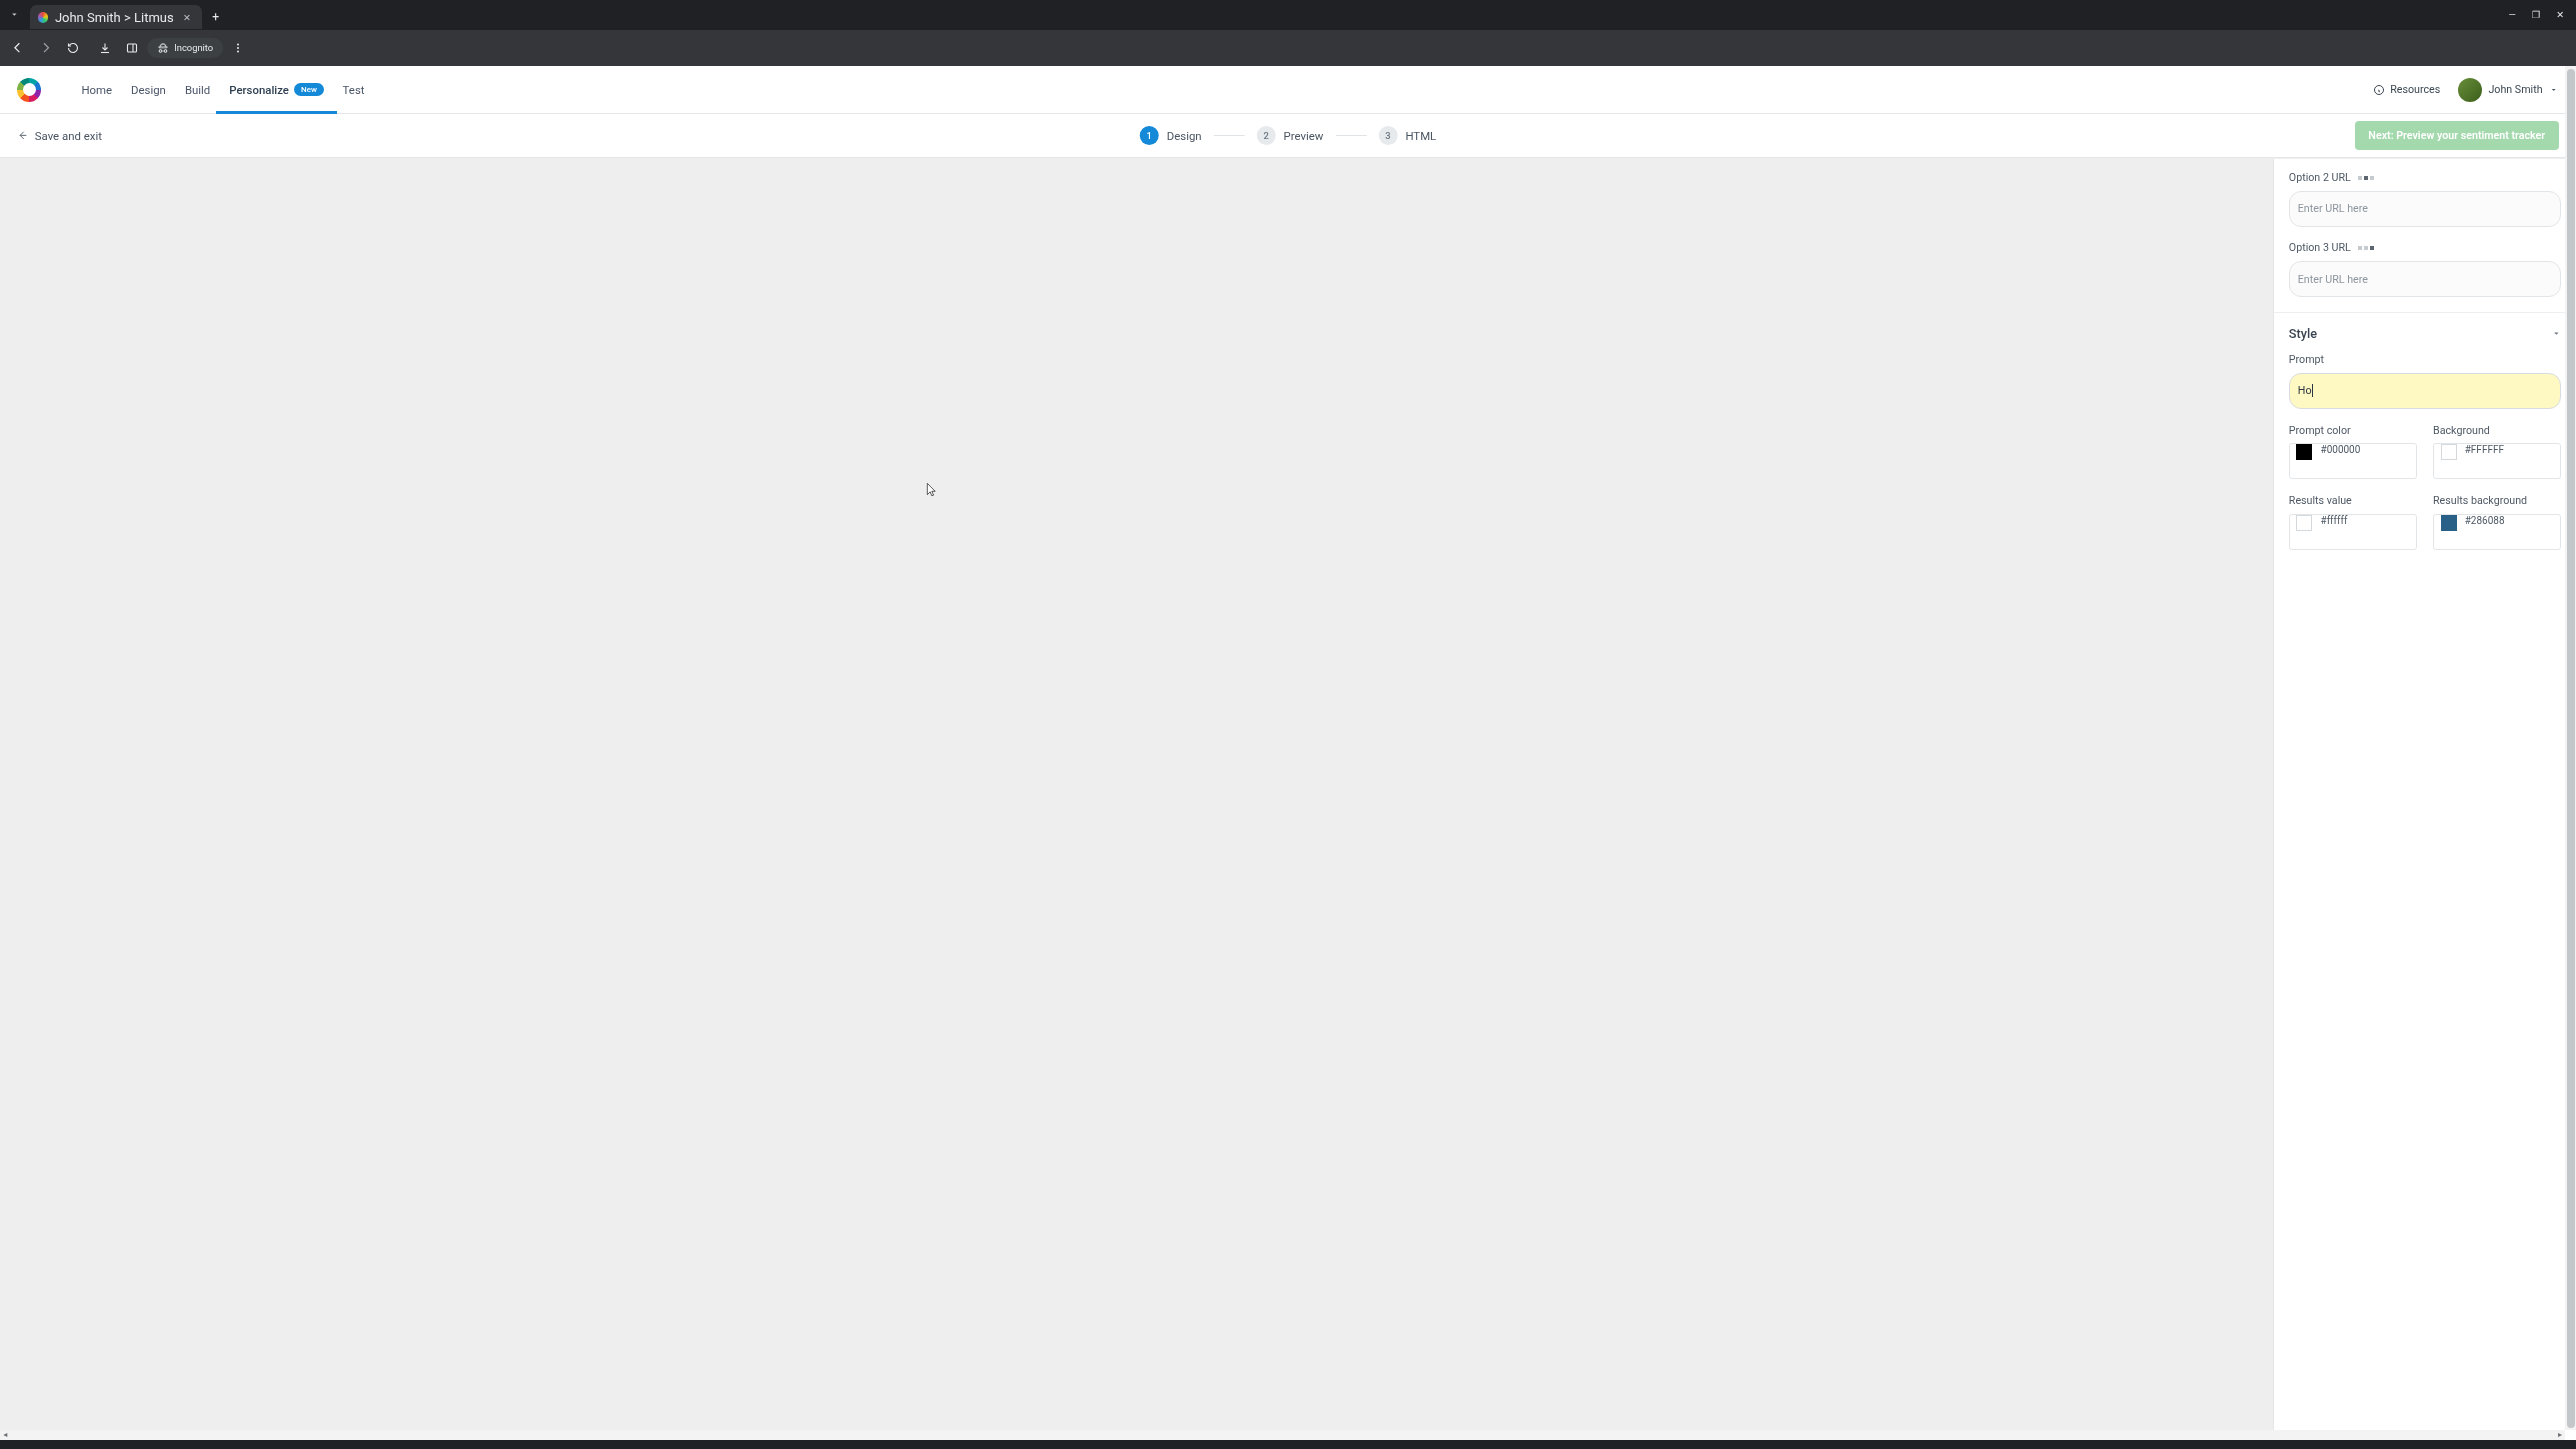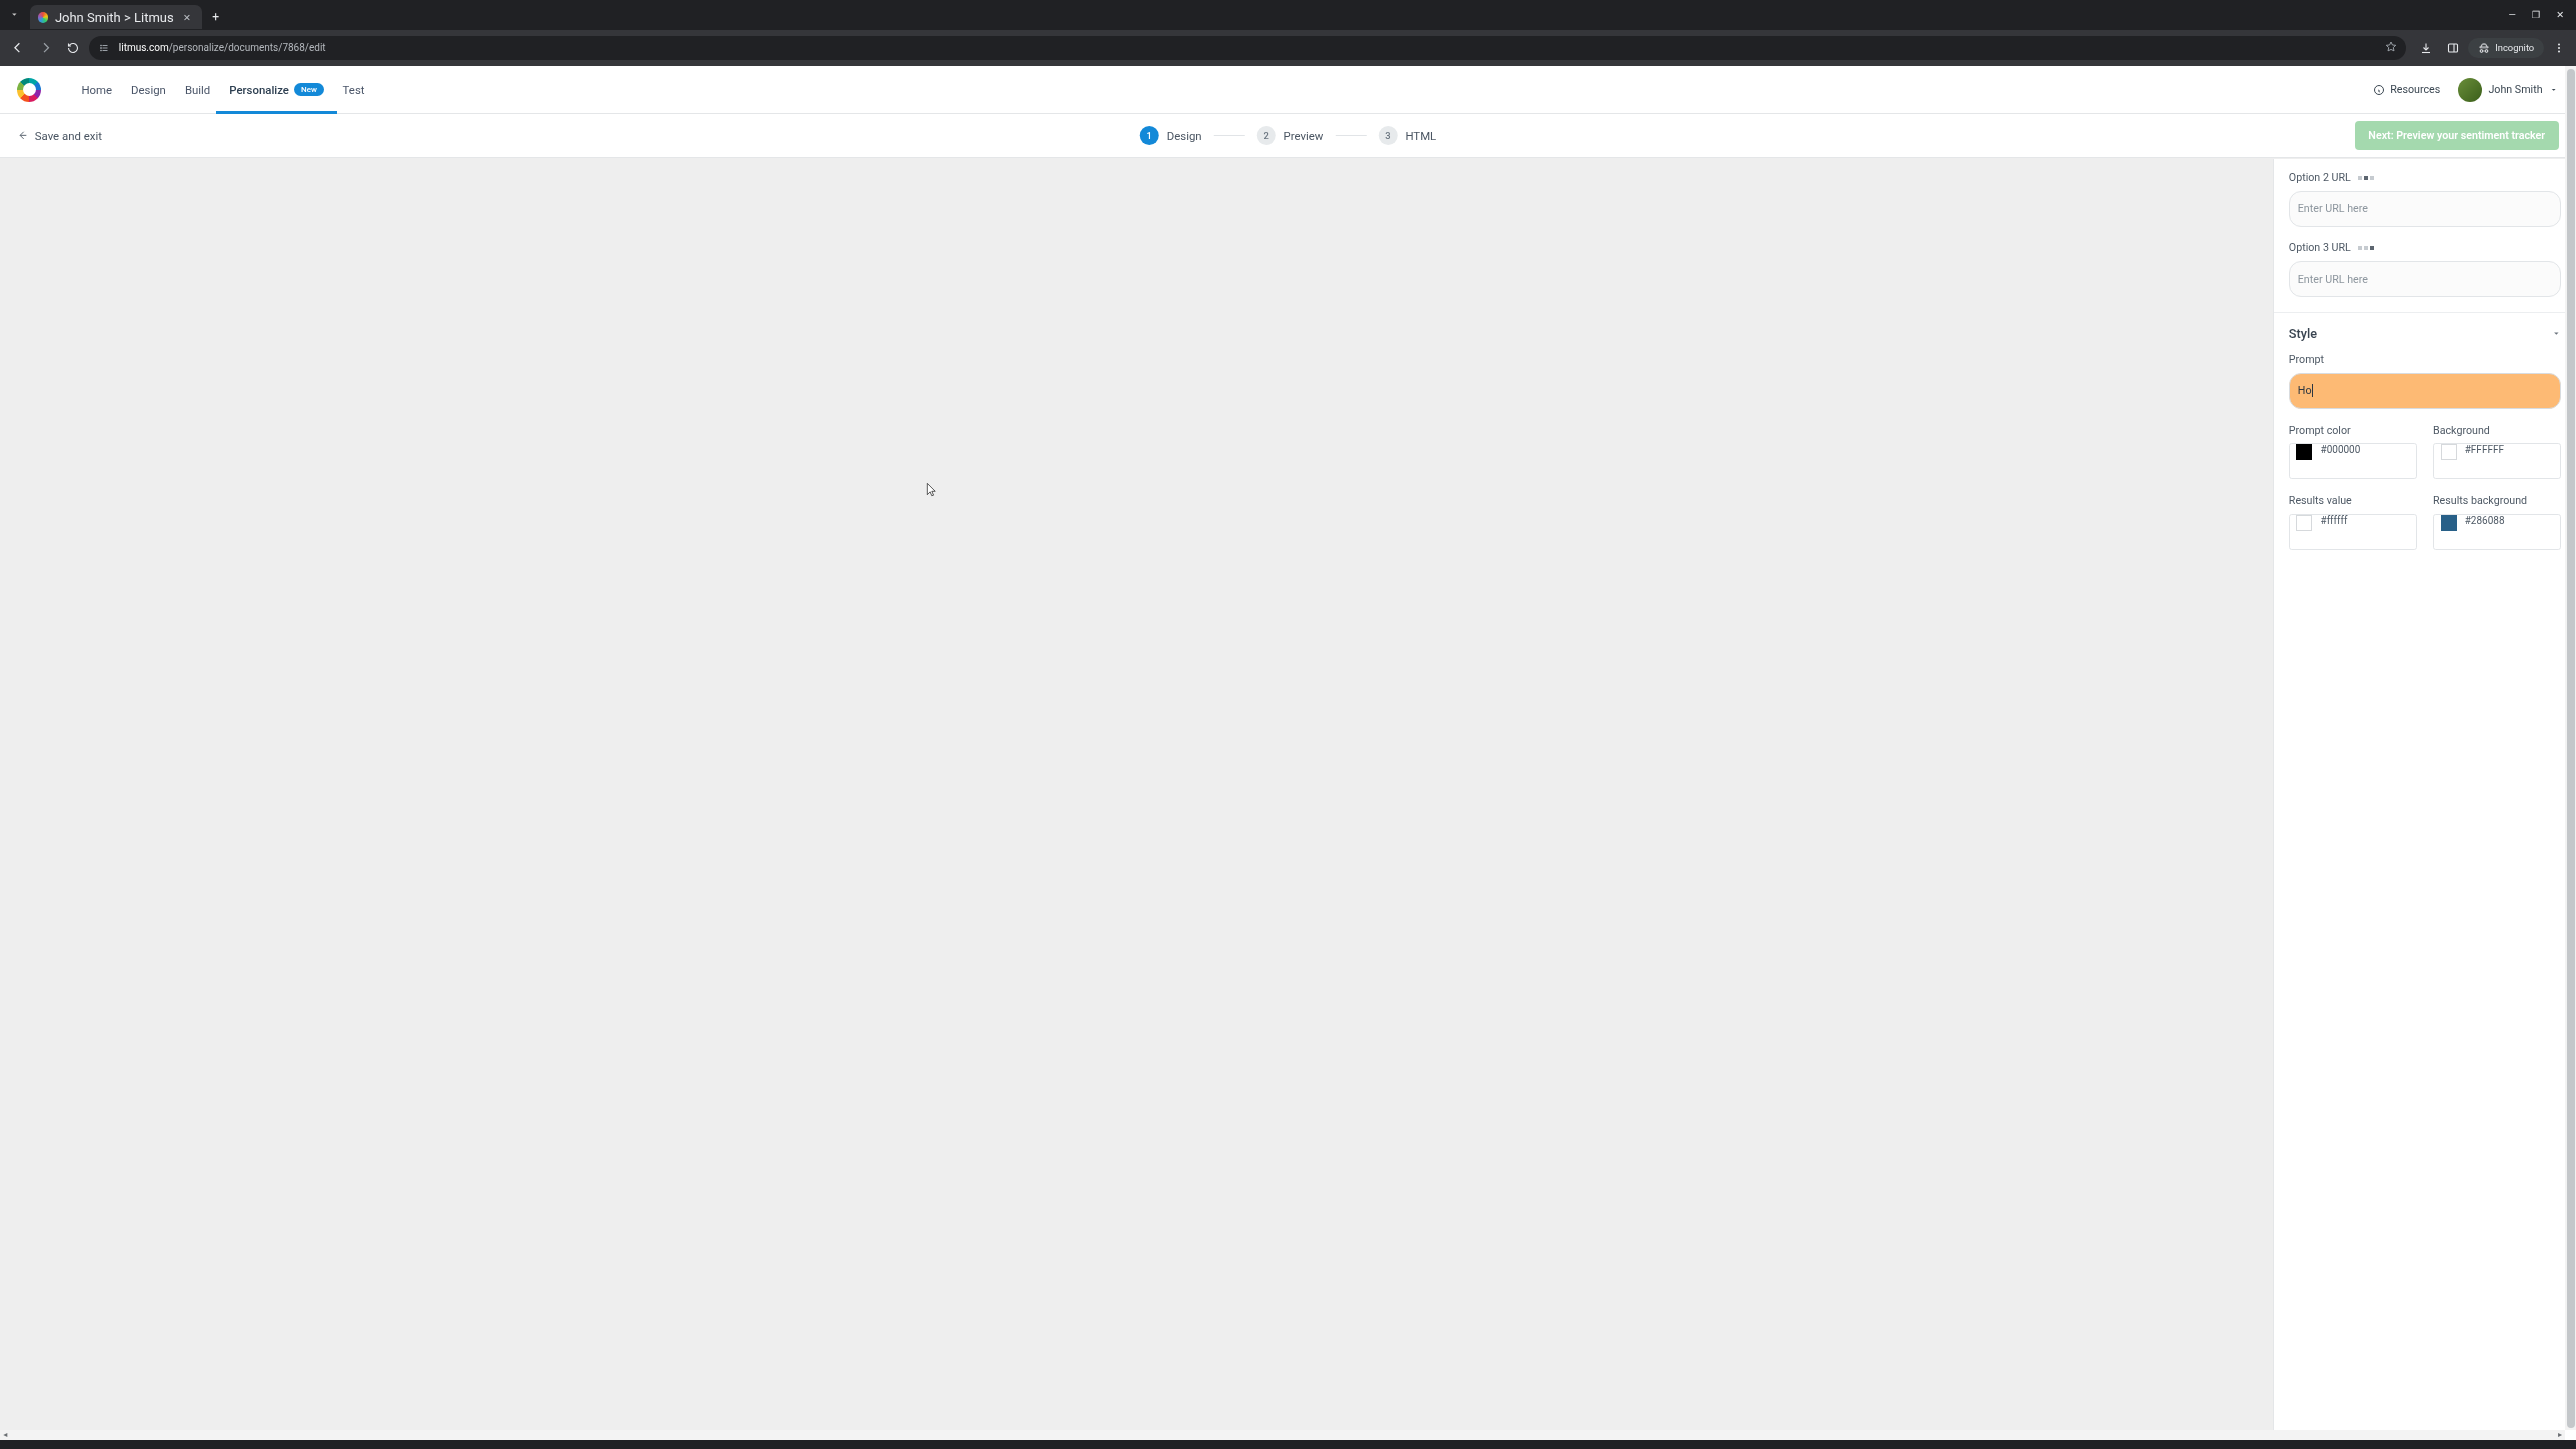--- a/index.html
+++ b/index.html
@@ -67,21 +67,21 @@
   
   .content { position:absolute; top:93px; left:0; right:0; bottom:0; display:flex; }
   .canvas { flex:1; background:#eeeeee; }
   .sidepanel { width:303px; background:#ffffff; border-left:0.7px solid #e4e6e8; padding:12px 14.8px 14.8px 14.8px; overflow:hidden; position:relative;}
 
   .field-label { font-size:10.7px; color:#4e5965; margin-bottom:6.7px; display:flex; align-items:center; gap:6.7px;}
   .dots { display:inline-flex; gap:2px; }
   .dots span{ width:4px; height:4px; background:#c6cbd0; display:inline-block;}
   .dots span.dark{ background:#5d6670;}
   .text-input { width:100%; height:36px; border:0.7px solid #e2e5e8; border-radius:12px; background:#fbfbfb; padding:0 8px; font-size:10.7px; color:#8d969e; display:flex; align-items:center;}
-  .text-input.focused { background:#fdba74; border-color:#d8dce0; color:#2c3640; }
+  .text-input.focused { background:#fef9c3; border-color:#d8dce0; color:#2c3640; }
   .text-input .cursor { display:inline-block; width:0.7px; height:13.4px; background:#2c3640; margin-left:0.7px; vertical-align:middle;}
   .group { margin-bottom:14.8px; }
   .section-hr { height:0.7px; background:#eceef0; margin:5.4px -14.8px 13.4px -14.8px; }
 
   .section-header { display:flex; align-items:center; justify-content:space-between; margin-bottom:12px;}
   .section-header .title { font-size:12.7px; color:#394450; font-weight:500;}
   .section-header svg { width:10.7px; height:10.7px; color:#6a737c;}
 
   .row2 { display:flex; gap:16px; }
   .col { flex:1; }
@@ -137,38 +137,20 @@
       <svg width="13.4" height="13.4" viewBox="0 0 24 24" fill="none" stroke="currentColor" stroke-width="2.2">
           <path d="M9 4l8 8-8 8"></path>
         </svg>
     </div>
     <div class="tb-btn enabled">
       <svg width="12" height="12" viewBox="0 0 24 24" fill="none" stroke="currentColor" stroke-width="2.2">
           <path d="M3 12a9 9 0 1 0 3-6.7L3 8"></path>
           <path d="M3 3v5h5"></path>
         </svg>
     </div>
-    <div class="addressbar">
-      <span class="site-btn">
-        <svg width="12" height="12" viewBox="0 0 24 24" fill="none" stroke="currentColor" stroke-width="2">
-            <path d="M7 12h10M7 7h10M7 17h10"></path>
-            <circle cx="4" cy="7" r="1" fill="currentColor"></circle>
-            <circle cx="4" cy="12" r="1" fill="currentColor"></circle>
-            <circle cx="4" cy="17" r="1" fill="currentColor"></circle>
-          </svg>
-      </span>
-      <span class="url">
-        <span class="domain">litmus.com</span><span class="path">/personalize/documents/7868/edit</span>
-      </span>
-      <span class="star">
-        <svg width="12" height="12" viewBox="0 0 24 24" fill="none" stroke="currentColor" stroke-width="2">
-            <path d="M12 2l2.9 6 6.6.6-5 4.6 1.5 6.5L12 16.9 6 19.7l1.5-6.5-5-4.6 6.6-.6z"></path>
-          </svg>
-      </span>
-    </div>
     <div class="right-icons">
       <div class="tb-btn enabled">
         <svg width="12" height="12" viewBox="0 0 24 24" fill="none" stroke="currentColor" stroke-width="2.2">
             <path d="M12 3v12"></path>
             <path d="M7 11l5 5 5-5"></path>
             <path d="M4 21h16"></path>
           </svg>
       </div>
       <div class="tb-btn enabled">
         <svg width="12" height="12" viewBox="0 0 24 24" fill="none" stroke="currentColor" stroke-width="2.2">

